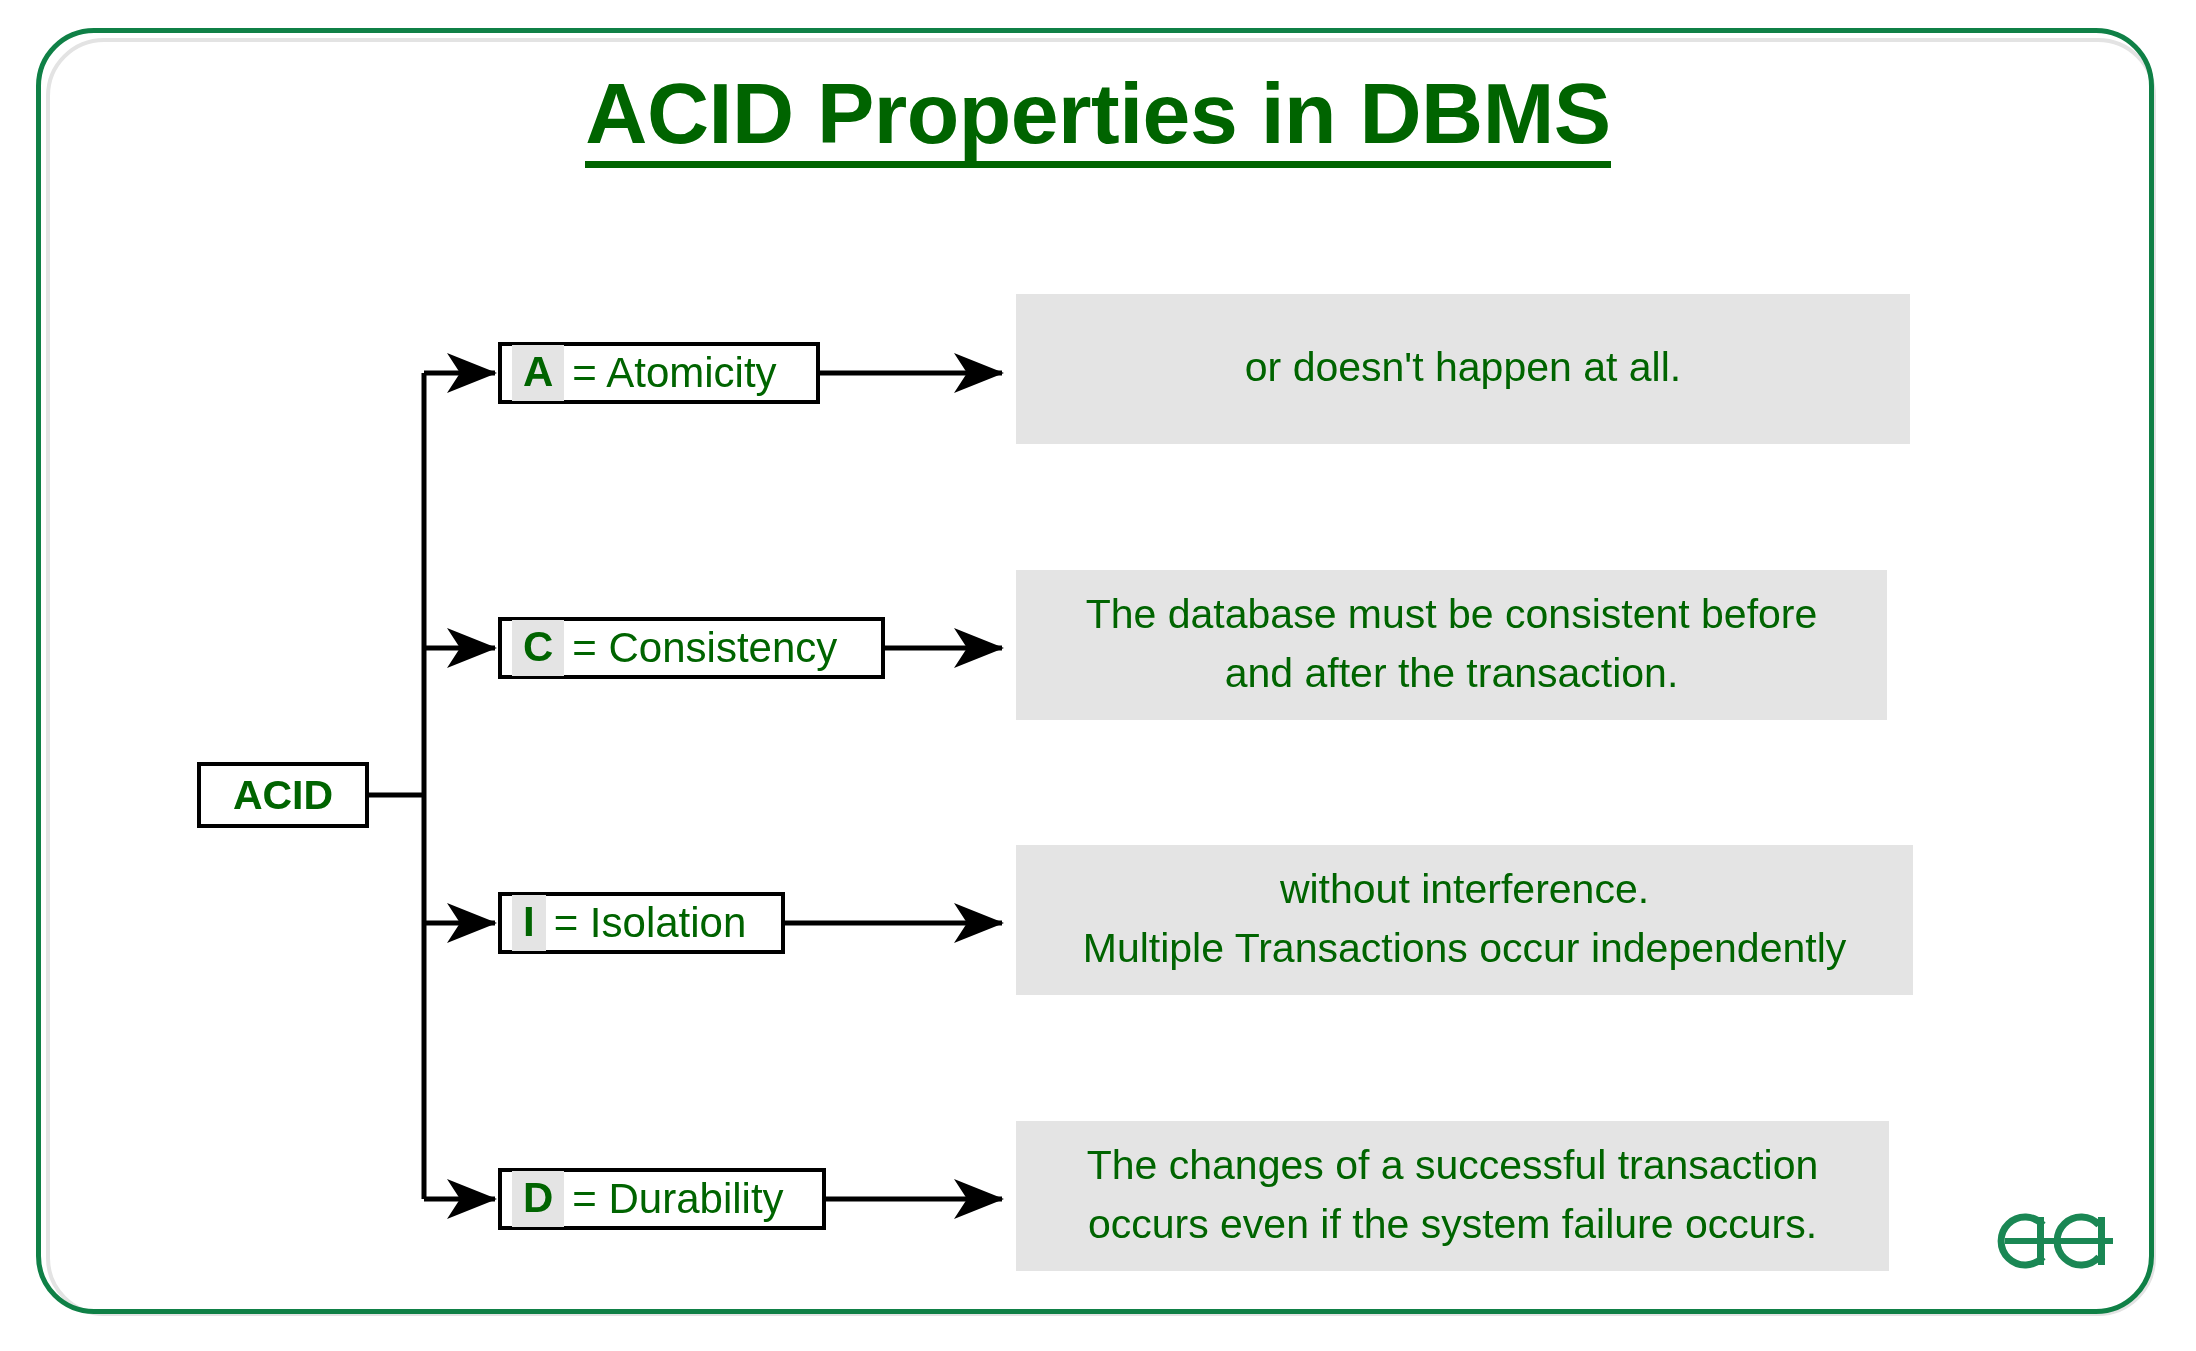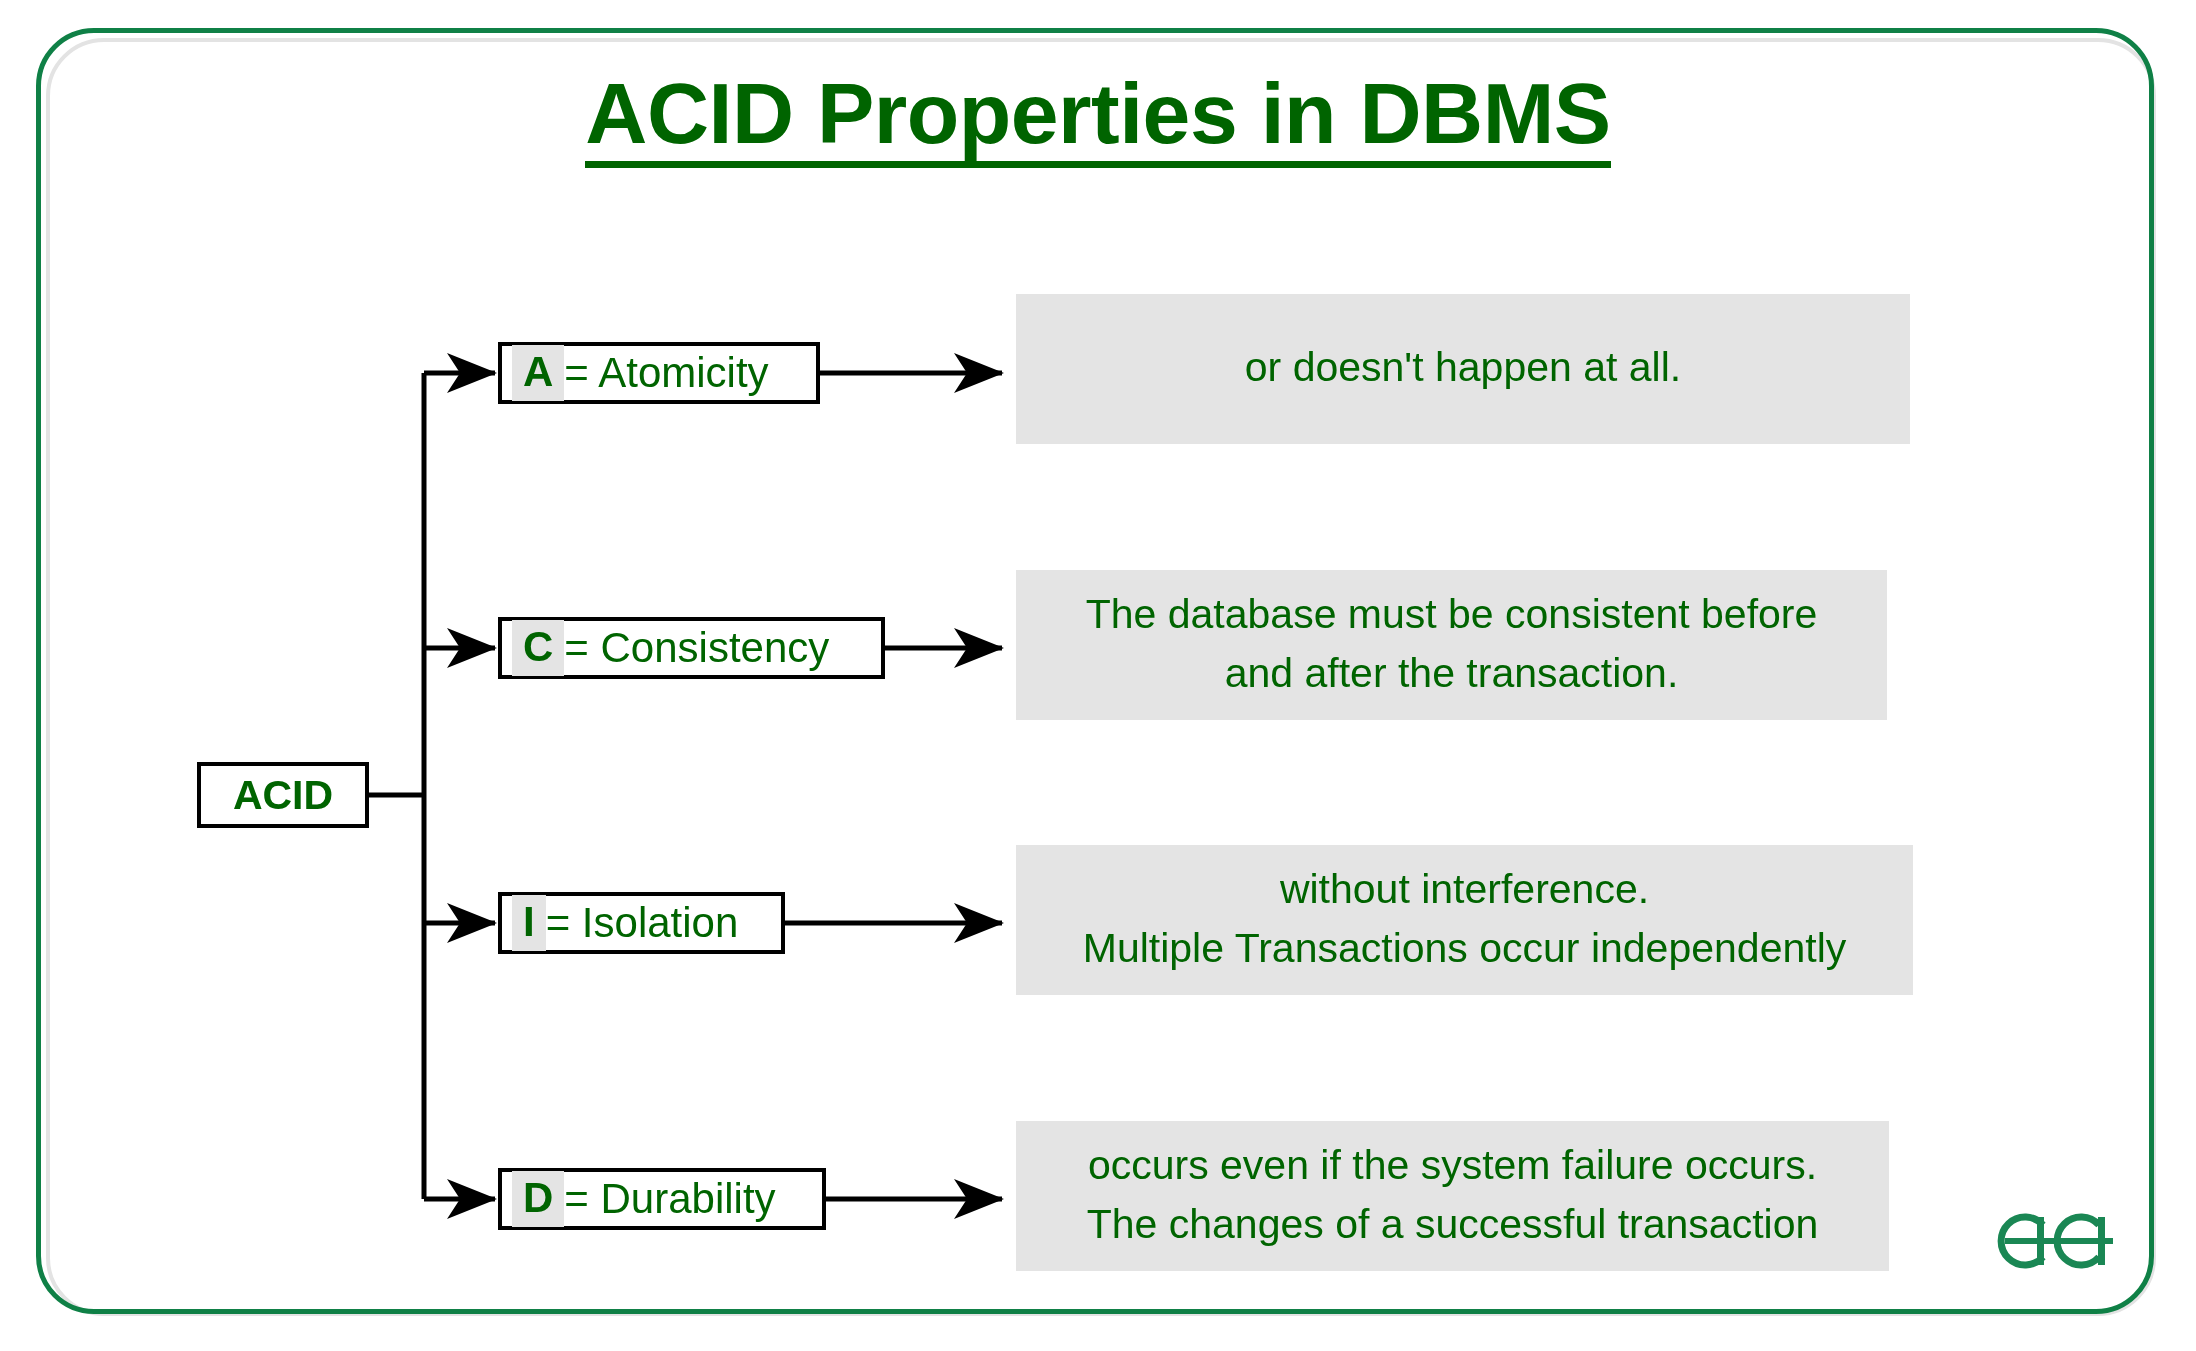--- a/index.html
+++ b/index.html
@@ -98,20 +98,21 @@
     font-weight: bold;
     font-size: 42px;
     line-height: 1;
     padding: 6px 11px 8px 11px;
     display: inline-block;
   }
   .node-rest {
     color: #006400;
     font-size: 42px;
     line-height: 1;
+    padding-left: 8px;
     display: inline-block;
   }
 
   
   .desc-box {
     position: absolute;
     background: #e4e4e4;
     color: #006400;
     font-size: 41px;
     line-height: 1.45;
@@ -210,22 +211,22 @@
     <span class="ln">The database must be consistent before</span>
     <span class="ln">and after the transaction.</span>
   </div>
 
   <div class="desc-box" style="left:1016px; top:845px; width:897px; height:150px;">
     <span class="ln">without interference.</span>
     <span class="ln">Multiple Transactions occur independently</span>
   </div>
 
   <div class="desc-box" style="left:1016px; top:1121px; width:873px; height:150px;">
+    <span class="ln">The changes of a successful transaction</span>
     <span class="ln">occurs even if the system failure occurs.</span>
-    <span class="ln">The changes of a successful transaction</span>
   </div>
 
   <svg class="logo" viewBox="0 0 128 86" xmlns="http://www.w3.org/2000/svg">
     <g fill="none" stroke="#1a8754" stroke-width="7">
 
       <path d="M50 27 A24 24 0 1 0 50 59"></path>
 
       <path d="M106 27 A24 24 0 1 0 106 59"></path>
     </g>
     <g fill="#1a8754">

